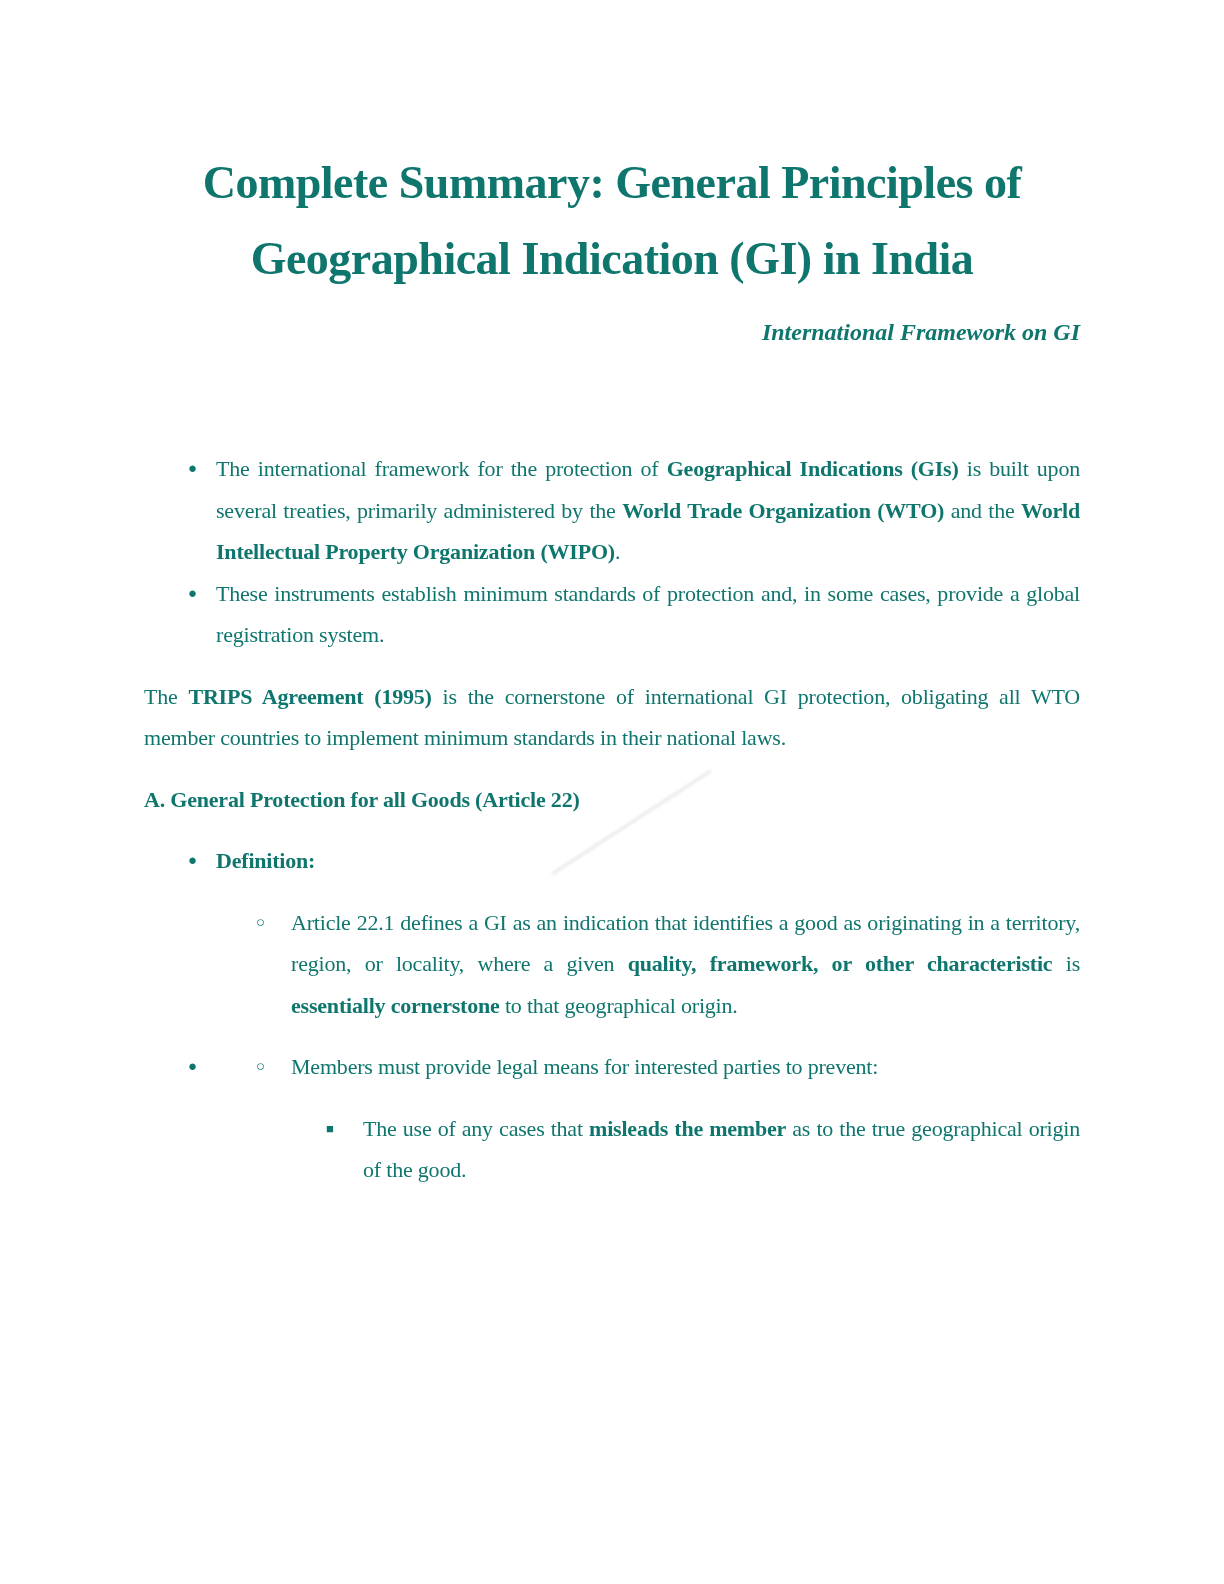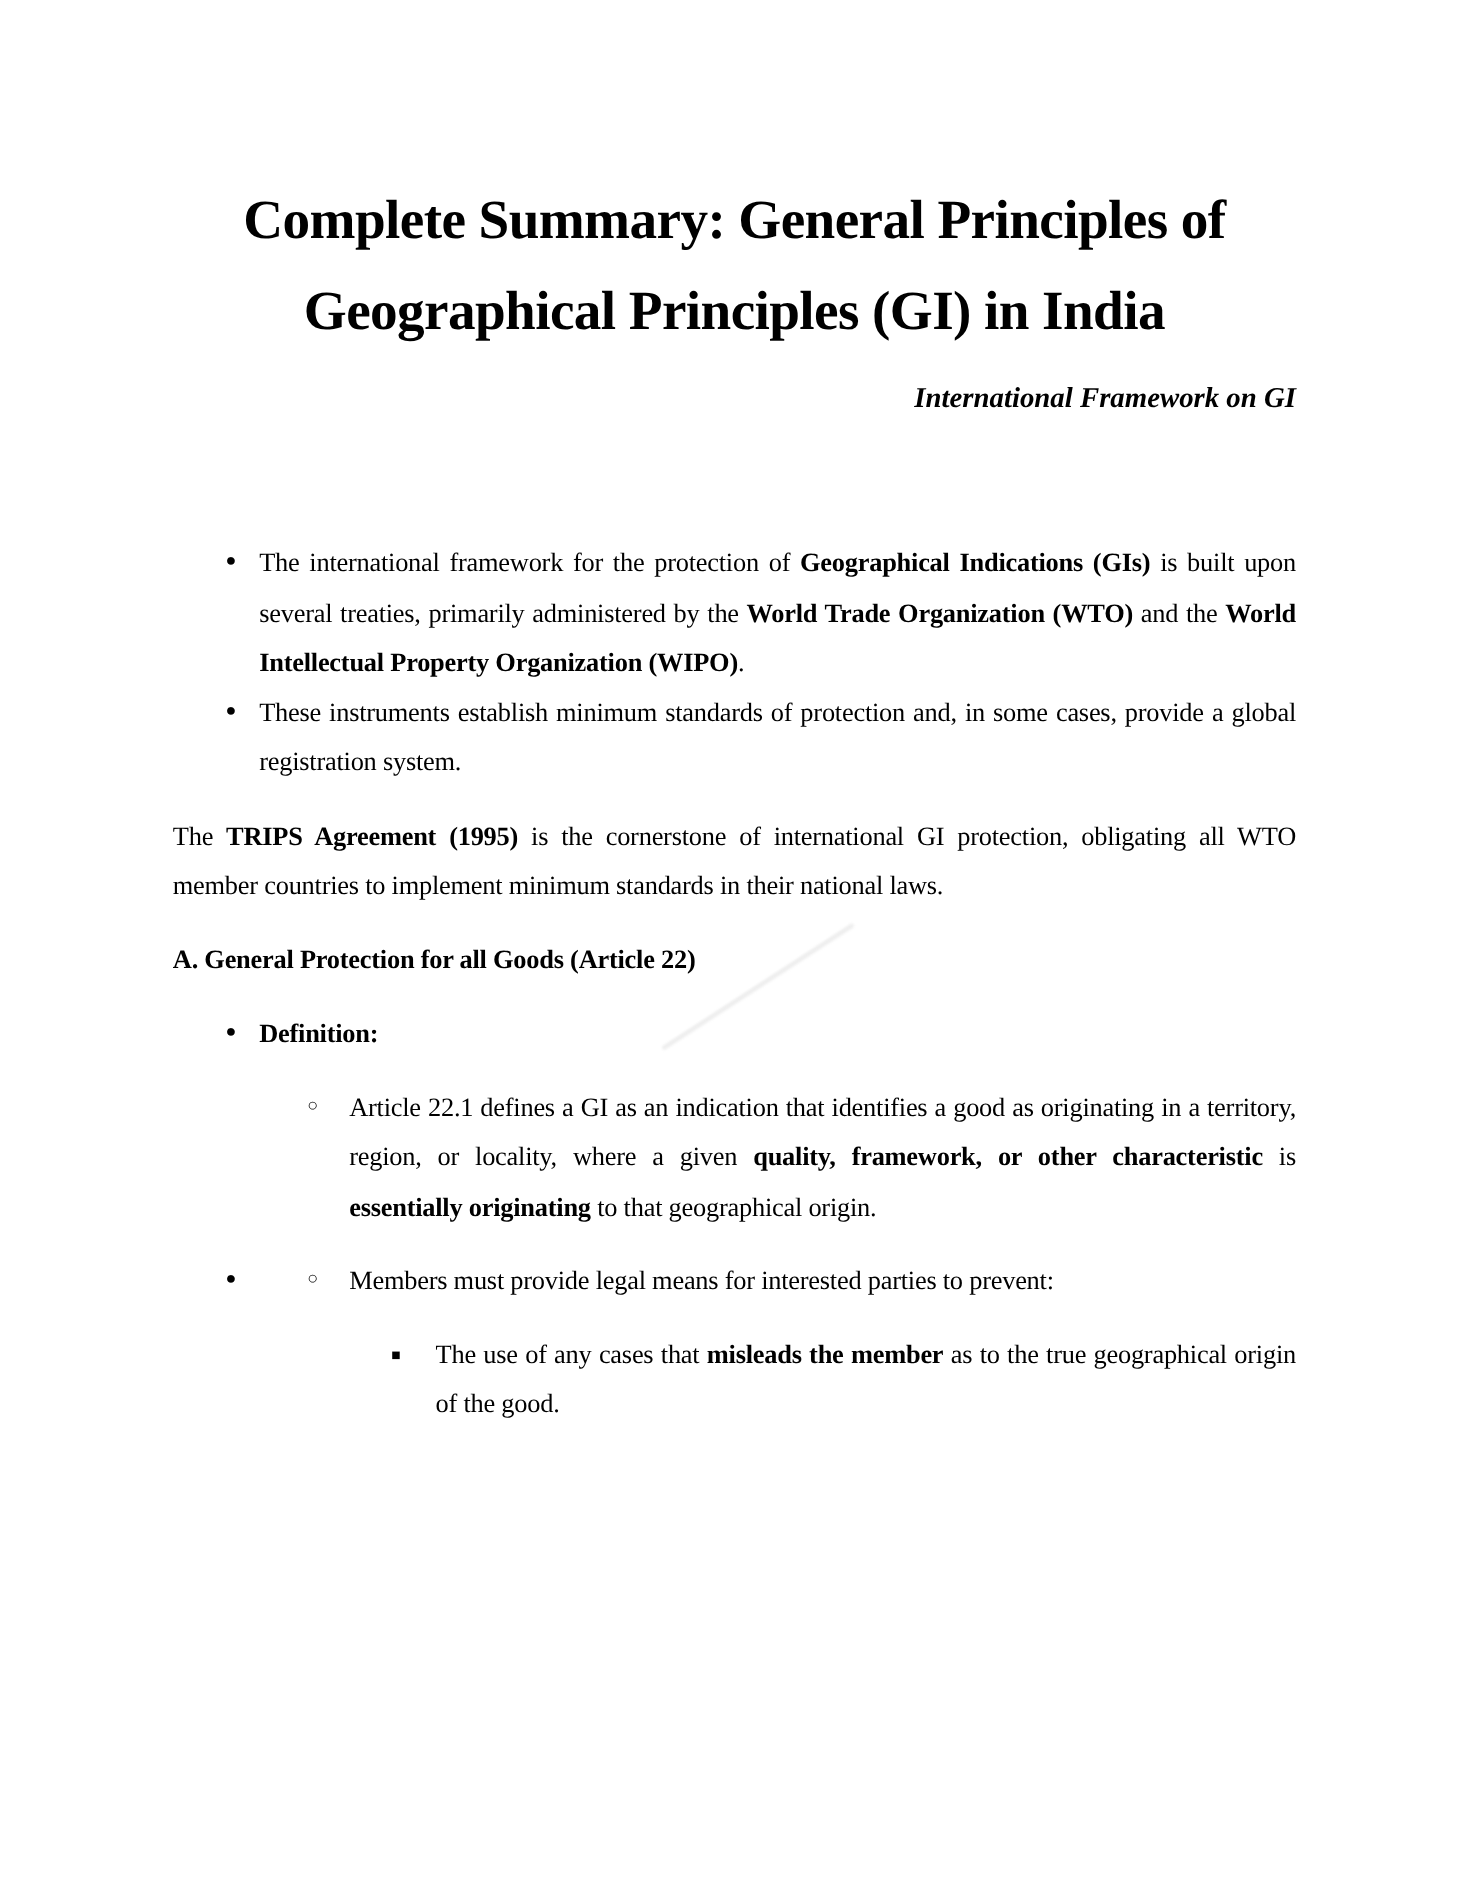--- a/index.html
+++ b/index.html
@@ -9,21 +9,21 @@
   }
   .page {
     position: relative;
     width: 1224px;
     height: 1584px;
     margin: 0 auto;
     background: #ffffff;
     box-sizing: border-box;
     padding: 145px 144px 0 144px;
     font-family: "Liberation Serif", "DejaVu Serif", serif;
-    color: #000000;
+    color: #0f766e;
     overflow: hidden;
   }
   .doc-title {
     margin: 0;
     font-size: 46px;
     line-height: 76px;
     font-weight: 700;
     text-align: center;
     letter-spacing: -0.5px;
   }
@@ -77,28 +77,28 @@
     filter: blur(1px);
     pointer-events: none;
   }
 </style>
 </head>
 <body>
 
 <div class="page">
   <div class="watermark"></div>
 
-  <h1 class="doc-title"><span>Complete Summary: General Principles of</span><br><span>Geographical Principles (GI) in India</span></h1>
+  <h1 class="doc-title"><span>Complete Summary: General Principles of</span><br><span>Geographical Indication (GI) in India</span></h1>
 
   <h2 class="doc-subtitle">International Framework on GI</h2>
 
   <main class="doc-body" id="doc-body">
       <div class="blk li lvl1 justify"><span class="marker">●</span><span><span>The international framework for the protection of </span><b>Geographical Indications (GIs)</b><span> is built upon several treaties, primarily administered by the </span><b>World Trade Organization (WTO)</b><span> and the </span><b>World Intellectual Property Organization (WIPO)</b><span>.</span></span></div>
       <div class="blk li lvl1 justify"><span class="marker">●</span><span><span>These instruments establish minimum standards of protection and, in some cases, provide a global registration system.</span></span></div>
       <div class="blk paragraph justify"><span><span>The </span><b>TRIPS Agreement (1995)</b><span> is the cornerstone of international GI protection, obligating all WTO member countries to implement minimum standards in their national laws.</span></span></div>
       <div class="blk heading"><span><b>A. General Protection for all Goods (Article 22)</b></span></div>
       <div class="blk li lvl1"><span class="marker">●</span><span><b>Definition:</b></span></div>
-      <div class="blk li lvl2 justify"><span class="marker">○</span><span><span>Article 22.1 defines a GI as an indication that identifies a good as originating in a territory, region, or locality, where a given </span><b>quality, framework, or other characteristic</b><span> is </span><b>essentially originating</b><span> to that geographical origin.</span></span></div>
+      <div class="blk li lvl2 justify"><span class="marker">○</span><span><span>Article 22.1 defines a GI as an indication that identifies a good as originating in a territory, region, or locality, where a given </span><b>quality, framework, or other characteristic</b><span> is </span><b>essentially cornerstone</b><span> to that geographical origin.</span></span></div>
       <div class="blk li lvl1"><span class="marker">●</span></div>
       <div class="blk li lvl2"><span class="marker">○</span><span><span>Members must provide legal means for interested parties to prevent:</span></span></div>
       <div class="blk li lvl3 justify"><span class="marker">■</span><span><span>The use of any cases that </span><b>misleads the member</b><span> as to the true geographical origin of the good.</span></span></div>
     </main>
 </div>
 
 </body></html>

